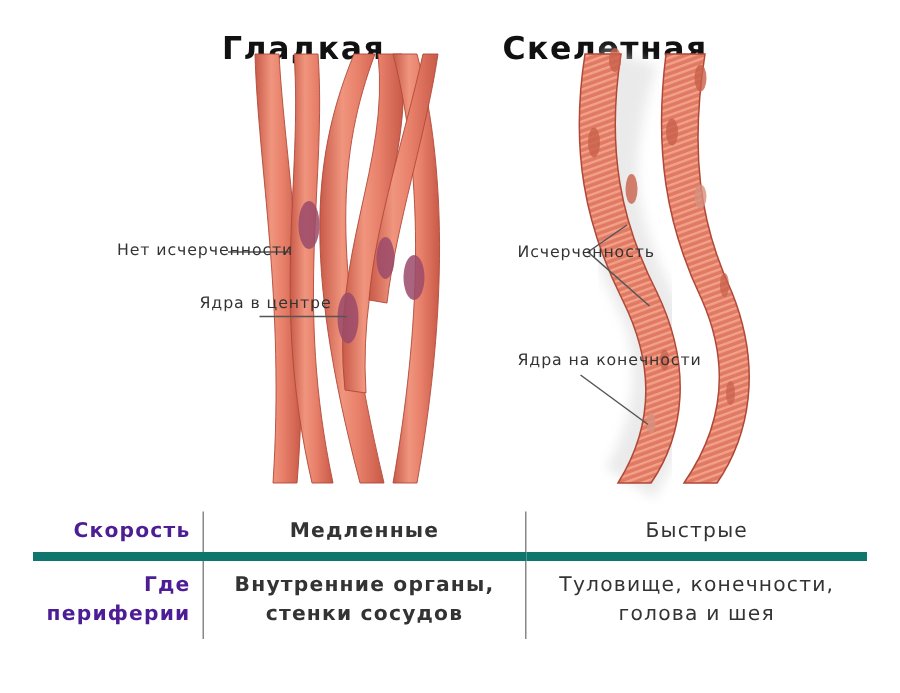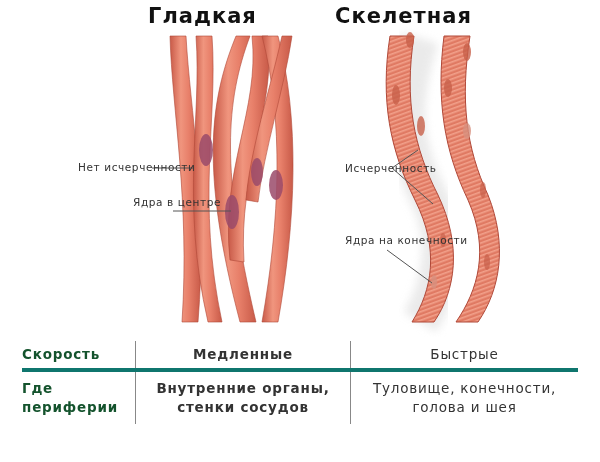--- a/index.html
+++ b/index.html
@@ -1,33 +1,33 @@
 <!DOCTYPE html>
 <html><head>
   <meta charset="utf-8">
   <style>
     html, body { margin: 0; padding: 0; background: #ffffff; }
     body { width: 600px; height: 462px; position: relative; overflow: hidden;
            font-family: "DejaVu Sans", sans-serif; color: #333; }
-    .title { position: absolute; top: 4px; font-weight: bold; font-size: 21px;
+    .title { position: absolute; top: 20px; font-weight: bold; font-size: 21px;
              color: #111; letter-spacing: 1px; font-family: "DejaVu Sans", sans-serif; }
     .title.smooth { left: 148px; }
     .title.skeletal { left: 335px; }
     svg.illus { position: absolute; left: 0; top: 0; }
     .label { position: absolute; font-size: 10.5px; color: #333; letter-spacing: 0.6px;
              font-family: "DejaVu Sans", sans-serif; white-space: nowrap; margin-left: 48px; }
     table.cmp { position: absolute; left: 22px; top: 341px; width: 556px;
                 border-collapse: collapse; font-family: "DejaVu Sans", sans-serif; }
     table.cmp td { padding: 0; text-align: center; font-size: 13.5px; color: #333;
                    letter-spacing: 0.8px; line-height: 19px; }
-    table.cmp td.hdr { text-align: left; font-weight: bold; color: #14532d; width: 105px;
+    table.cmp td.hdr { text-align: right; font-weight: bold; color: #4c1d95; width: 105px;
                        padding-right: 8px; border-right: 1px solid #888; margin-top: 36px; }
     table.cmp td.c1 { width: 214px; border-right: 1px solid #888; font-weight: bold; }
     table.cmp tr.r1 td { height: 27px; }
-    table.cmp tr.r2 td { height: 52px; border-top: 4px solid #0f766e; }
+    table.cmp tr.r2 td { height: 52px; border-top: 6px solid #0f766e; }
     table.cmp tr.r3 td { height: 31px; border-top: 1px solid #888; }
   </style>
 </head>
 <body>
 
 <div class="title smooth">Гладкая</div>
 <div class="title skeletal">Скелетная</div>
 
 <svg class="illus" width="600" height="340" viewBox="0 0 600 340">
   <defs>

